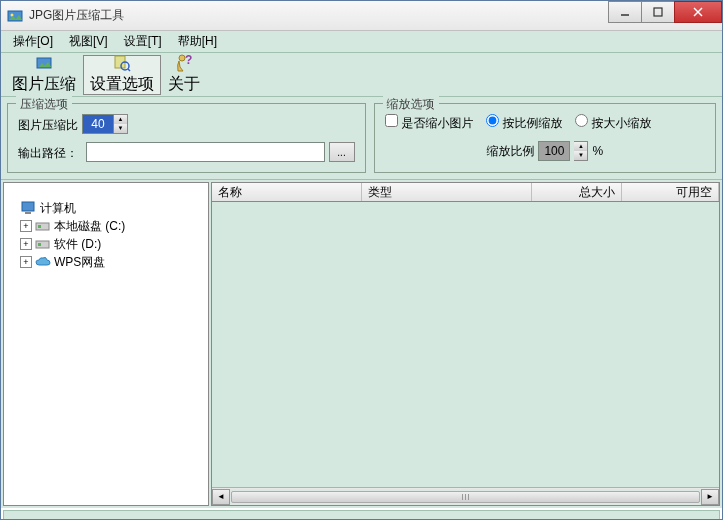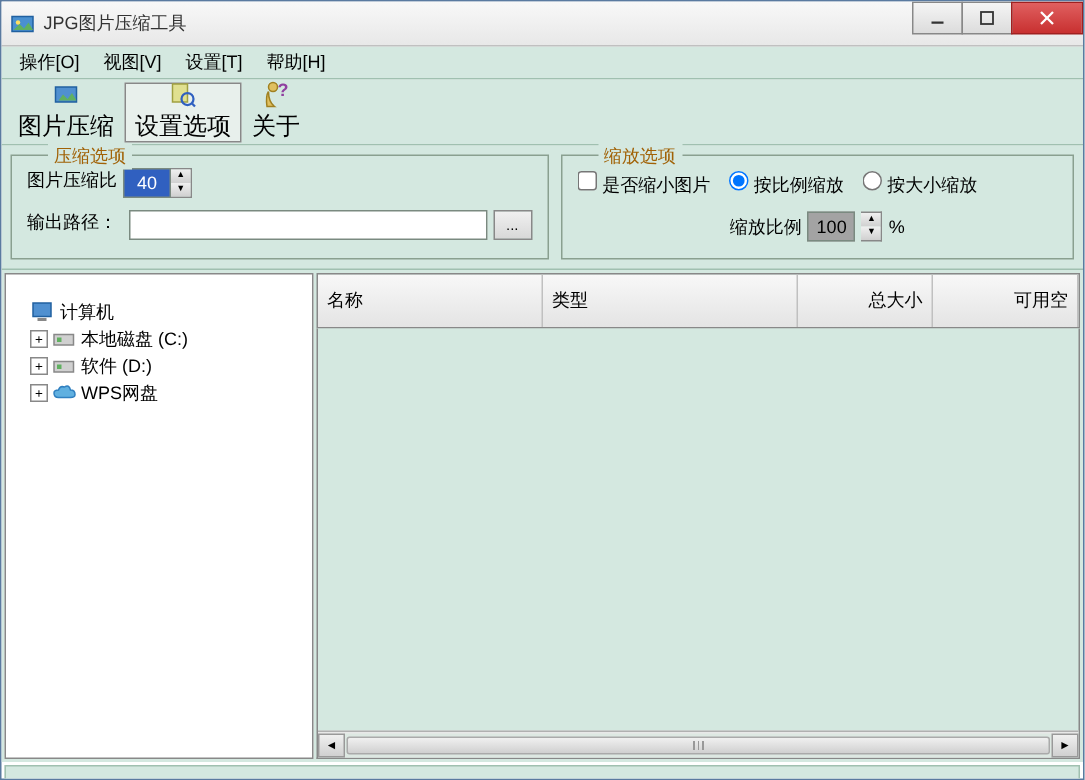--- a/index.html
+++ b/index.html
@@ -23,40 +23,40 @@
 .tool-btn { display: flex; flex-direction: column; align-items: center; justify-content: center; padding: 2px 6px; height: 40px; border: 1px solid transparent; cursor: default; }
 .tool-btn.active { border: 1px solid #888; background: #e8f0ec; }
 .tool-btn .tool-icon { width: 18px; height: 18px; margin-bottom: 2px; display: flex; align-items: center; justify-content: center; }
 .tool-btn span { font-size: 16px; }
 
 
 .options-row { display: flex; padding: 6px; gap: 8px; background: #d4e8e0; border-bottom: 1px solid #a0c0b0; }
 .fieldset { border: 1px solid #8aa090; padding: 8px 10px 10px 10px; position: relative; flex: 1; }
 .fieldset.compress { flex: 1.05; }
 .fieldset.scale { flex: 1; }
-.legend { position: absolute; top: -8px; left: 24px; background: #d4e8e0; padding: 0 4px; color: #a16207; }
-.opt-row { display: flex; align-items: flex-start; margin-bottom: 6px; height: 22px; }
+.legend { position: absolute; top: -8px; left: 8px; background: #d4e8e0; padding: 0 4px; color: #404040; }
+.opt-row { display: flex; align-items: flex-end; margin-bottom: 6px; height: 22px; }
 .opt-row:last-child { margin-bottom: 0; }
 .opt-label { margin-right: 4px; }
 .num-input { width: 32px; height: 20px; border: 1px solid #7a8a80; text-align: center; background: #a3a3a3; }
 .num-input.sel { background: #3060c0; color: #fff; }
 .spinner { width: 14px; height: 20px; display: flex; flex-direction: column; border: 1px solid #888; border-left: none; }
 .spinner div { flex: 1; background: linear-gradient(#f0f0f0,#d0d0d0); font-size: 6px; text-align: center; line-height: 9px; }
 .text-input { flex: 1; height: 20px; border: 1px solid #7a8a80; background: #fff; padding: 0 4px; margin-left: 4px; }
 .browse-btn { width: 26px; height: 20px; border: 1px solid #888; background: linear-gradient(#f0f0f0,#d8d8d8); margin-left: 4px; font-size: 10px; }
 .checkbox, .radio { margin-right: 4px; }
 .scale-controls { display: flex; align-items: center; gap: 12px; }
 .scale-ratio-row { display: flex; align-items: center; justify-content: center; gap: 4px; }
 .hint { margin-left: 10px; }
 
 
 .main { display: flex; height: 328px; background: #d4e8e0; }
 .tree-pane { width: 206px; background: #fff; border: 1px solid #888; margin: 2px 0 2px 2px; overflow: auto; }
 .list-pane { flex: 1; margin: 2px 2px 2px 2px; display: flex; flex-direction: column; }
-.list-header { height: 37px; background: linear-gradient(#f8f8f8,#e4e4e4); border: 1px solid #888; display: flex; }
+.list-header { height: 20px; background: linear-gradient(#f8f8f8,#e4e4e4); border: 1px solid #888; display: flex; }
 .list-col { border-right: 1px solid #c0c0c0; padding: 2px 6px; display: flex; align-items: center; }
 .list-col.right { justify-content: flex-end; }
 .list-body { flex: 1; background: #d4e8e0; border: 1px solid #888; border-top: none; position: relative; }
 .hscroll { position: absolute; bottom: 0; left: 0; right: 0; height: 18px; background: #e8e8e8; border-top: 1px solid #b0b0b0; display: flex; align-items: center; }
 .hscroll-btn { width: 18px; height: 16px; background: linear-gradient(#f0f0f0,#d0d0d0); border: 1px solid #999; display:flex; align-items:center; justify-content:center; font-size:8px;}
 .hscroll-track { flex: 1; height: 16px; background: #dde8e2; display:flex; align-items:center; justify-content:center;}
 .hscroll-thumb { width: 100%; height: 12px; background: linear-gradient(#f0f0f0,#d0d0d0); border:1px solid #aaa; border-radius:2px; margin:0 1px; position:relative;}
 .hscroll-thumb::after { content:""; position:absolute; left:50%; top:2px; bottom:2px; width:8px; transform:translateX(-50%); background: repeating-linear-gradient(90deg,#999 0 1px,transparent 1px 3px);}
 
 

